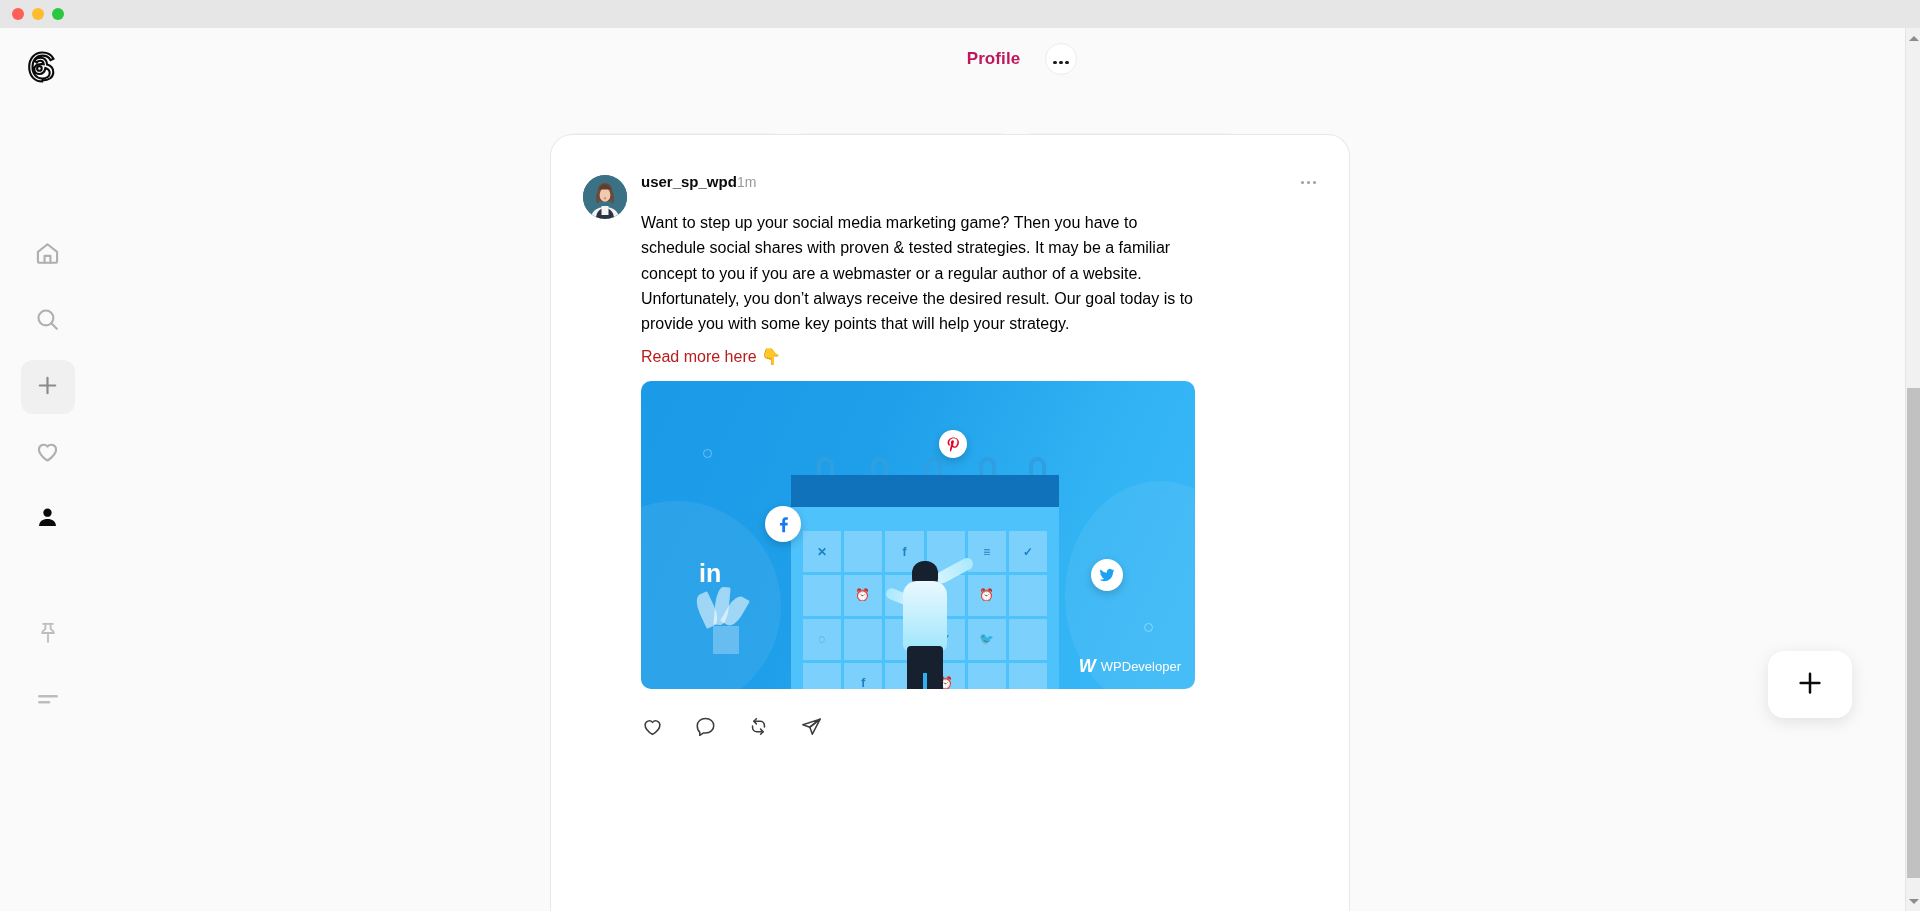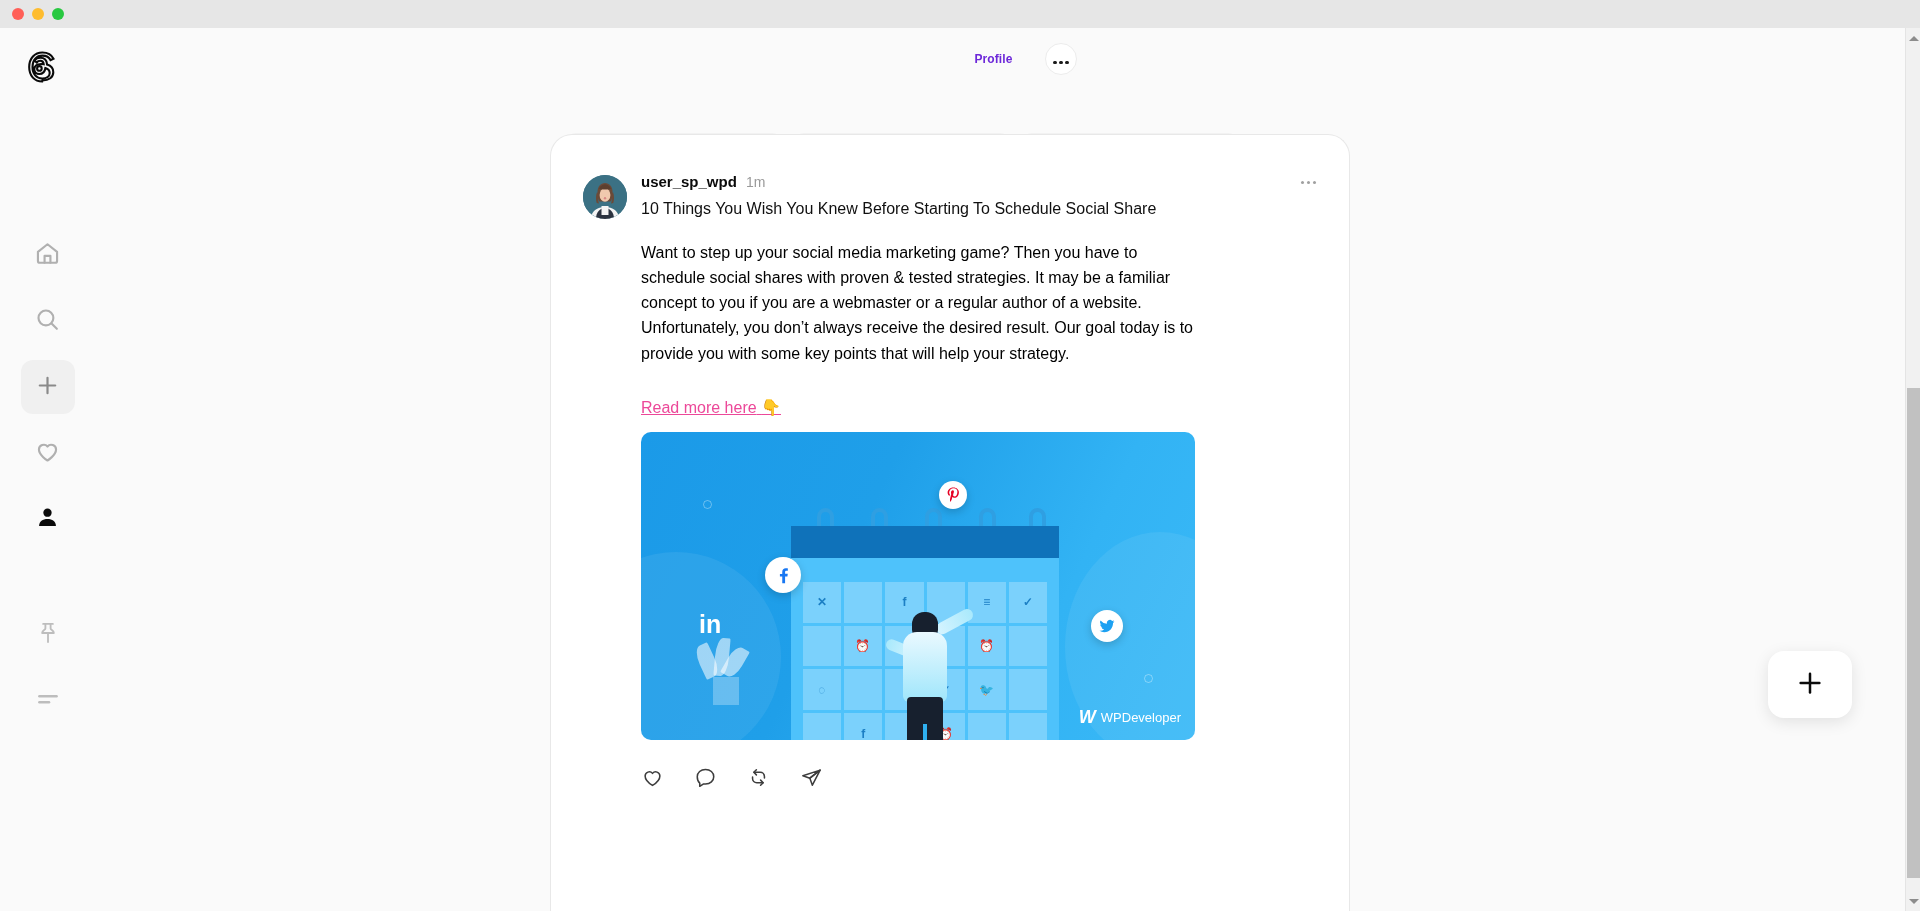--- a/index.html
+++ b/index.html
@@ -50,21 +50,21 @@
   .nav-item.active-bg { background: #f0f0f0; }
   .nav-bottom { position: absolute; top: 580px; left: 0; width: 95px; }
 
   
   .header {
     position: absolute; top: 0; left: 95px;
     width: 1797px; height: 62px;
     display: flex; align-items: center; justify-content: center;
   }
   .header-title {
-    font-size: 12px; font-weight: bold; color: #6d28d9;
+    font-size: 17px; font-weight: bold; color: #be185d;
     letter-spacing: 0.1px;
   }
   .header-menu {
     position: absolute; top: 15px; left: 950px;
     width: 32px; height: 32px; border-radius: 50%;
     background: #ffffff; border: 1px solid #ececec;
     display: flex; align-items: center; justify-content: center;
     cursor: pointer;
   }
   .header-menu .d { width: 3.5px; height: 3.5px; border-radius: 50%; background: #1a1a1a; margin: 0 1.3px; display:inline-block;}
@@ -93,38 +93,38 @@
   }
   .post { padding: 38px 32px 0 32px; position: relative; }
 
   .avatar {
     position: absolute; left: 32px; top: 40px;
     width: 44px; height: 44px; border-radius: 50%;
     overflow: hidden; background: #3b7184;
   }
   .post-body { margin-left: 58px; }
 
-  .post-head { display: flex; align-items: baseline; gap: 9px; }
+  .post-head { display: flex; align-items: baseline; }
   .username { font-size: 15px; font-weight: bold; color: #0a0a0a; }
   .timestamp { font-size: 14px; color: #999999; }
   .post-menu {
     position: absolute; right: 32px; top: 44px;
     cursor: pointer; line-height: 0;
   }
   .post-menu .d { width: 3.2px; height: 3.2px; border-radius: 50%; background: #a0a0a0; margin: 0 1.3px; display:inline-block;}
 
   .post-title {
     font-size: 16px; color: #101010; margin-top: 8px; line-height: 1.35;
   }
   .post-text {
     font-size: 16px; color: #000000; margin-top: 20px; line-height: 1.58;
     max-width: 552px;
   }
   .read-more {
-    font-size: 16px; color: #ec4899; margin-top: 32px; text-decoration: underline;
+    font-size: 16px; color: #b91c1c; margin-top: 11px;
   }
   .post-link {
     display: block; font-size: 16px; color: #3f9cf0;
     margin-top: 20px; text-decoration: none; cursor: pointer;
   }
 
   
   .media {
     margin-top: 15px; margin-left: 58px;
     width: 554px; height: 308px;
@@ -395,21 +395,20 @@
           <path d="M28.4 18c.9 4.5.5 8.2-.4 10.6l2.3-.6c1-3 1-7.6-.2-10.6z" fill="#6b4a38"></path>
           <circle cx="22" cy="23.3" r="1.2" fill="#d98a85"></circle>
         </svg>
       </div>
 
       <div class="post-body">
         <div class="post-head">
           <span class="username">user_sp_wpd</span>
           <span class="timestamp">1m</span>
         </div>
-        <div class="post-title">10 Things You Wish You Knew Before Starting To Schedule Social Share</div>
         <div class="post-text">Want to step up your social media marketing game? Then you have to schedule social shares with proven &amp; tested strategies. It may be a familiar concept to you if you are a webmaster or a regular author of a website. Unfortunately, you don’t always receive the desired result. Our goal today is to provide you with some key points that will help your strategy.</div>
         <div class="read-more">
           <span>Read more here</span>
           <span>👇</span>
         </div>
       </div>
 
       <div class="post-menu">
         <span>
           <span class="d"></span><span class="d"></span><span class="d"></span>

